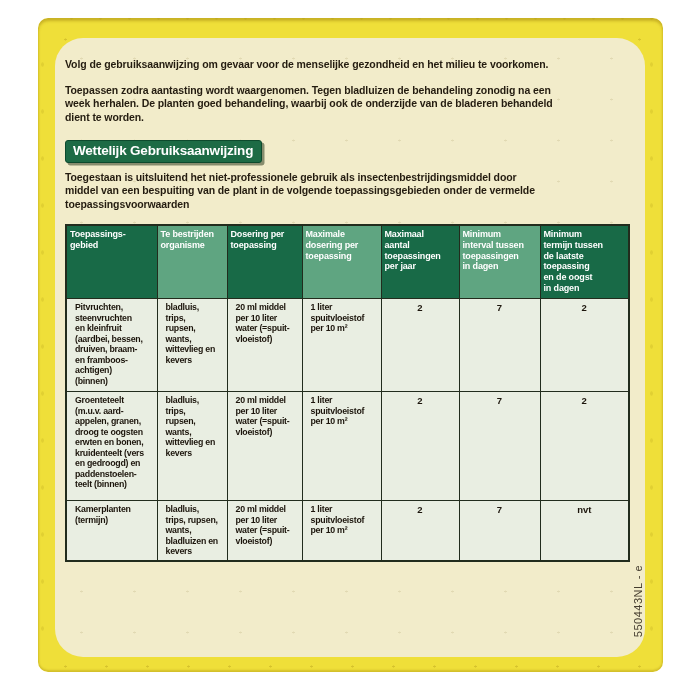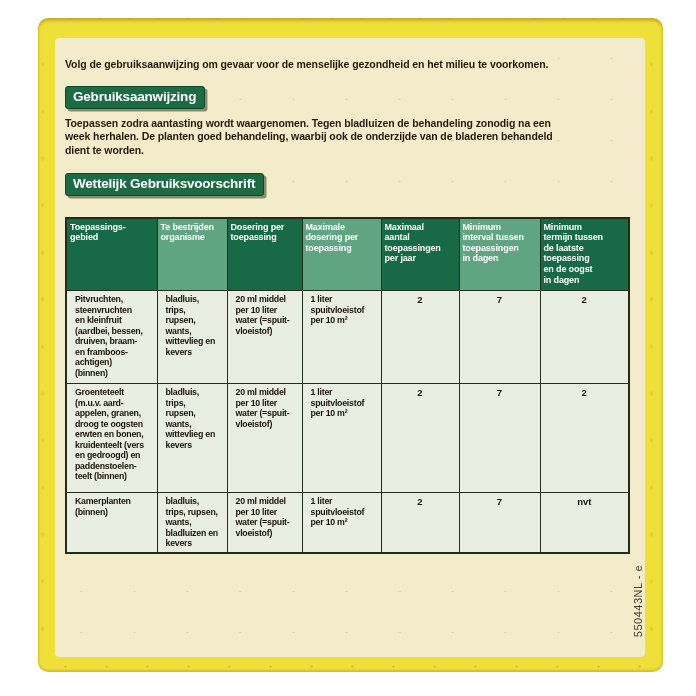--- a/index.html
+++ b/index.html
@@ -28,21 +28,21 @@
     background-size:41px 33px,29px 47px;
     background-position:7px 5px,19px 23px;
     border-radius:10px;
     box-shadow:inset 0 3px 3px rgba(150,120,10,.45), inset 0 -2px 2px rgba(150,120,10,.3);
   }
   .panel{
     position:absolute;left:17px;top:20px;width:590px;height:619px;
     background-color:var(--panel-cream);
     background-image:radial-gradient(rgba(120,100,40,.14) 1px, transparent 1.5px);
     background-size:53px 41px;
-    border-radius:4px;
+    border-radius:28px;
     padding:20px 10px 0 10px;
     color:var(--text-dark);
   }
   .para{
     font-size:10.5px;font-weight:bold;line-height:1.3;
     letter-spacing:-0.1px;color:var(--text-dark);
     white-space:pre-line;
   }
   .intro{margin-bottom:12px;}
   .badge{
@@ -92,30 +92,30 @@
 </style>
 </head>
 <body>
 
 <div class="page">
   <div class="package">
     <div class="panel">
 
       <div class="para intro">Volg de gebruiksaanwijzing om gevaar voor de menselijke gezondheid en het milieu te voorkomen.</div>
 
-      <div>
-        <span class="badge">Gebruiksaanwijzing</span>
-      </div>
       <div class="para">Toepassen zodra aantasting wordt waargenomen. Tegen bladluizen de behandeling zonodig na een
 week herhalen. De planten goed behandeling, waarbij ook de onderzijde van de bladeren behandeld
 dient te worden.</div>
 
       <div class="section-gap">
-        <span class="badge">Wettelijk Gebruiksvoorschrift</span>
+        <span class="badge">Wettelijk Gebruiksaanwijzing</span>
       </div>
+      <div class="para">Toegestaan is uitsluitend het niet-professionele gebruik als insectenbestrijdingsmiddel door
+middel van een bespuiting van de plant in de volgende toepassingsgebieden onder de vermelde
+toepassingsvoorwaarden</div>
 
       <table class="usage">
         <colgroup>
           <col class="c1">
             <col class="c2">
             <col class="c3">
             <col class="c4">
           <col class="c5">
             <col class="c6">
             <col class="c7">
@@ -192,21 +192,21 @@
 vloeistof)</td>
               <td>1 liter
 spuitvloeistof
 per 10 m²</td>
               <td class="num">2</td>
               <td class="num">7</td>
               <td class="num">2</td>
             </tr>
             <tr>
               <td>Kamerplanten
-(binnen)</td>
+(termijn)</td>
               <td>bladluis,
 trips, rupsen,
 wants,
 bladluizen en
 kevers</td>
               <td>20 ml middel
 per 10 liter
 water (=spuit-
 vloeistof)</td>
               <td>1 liter

